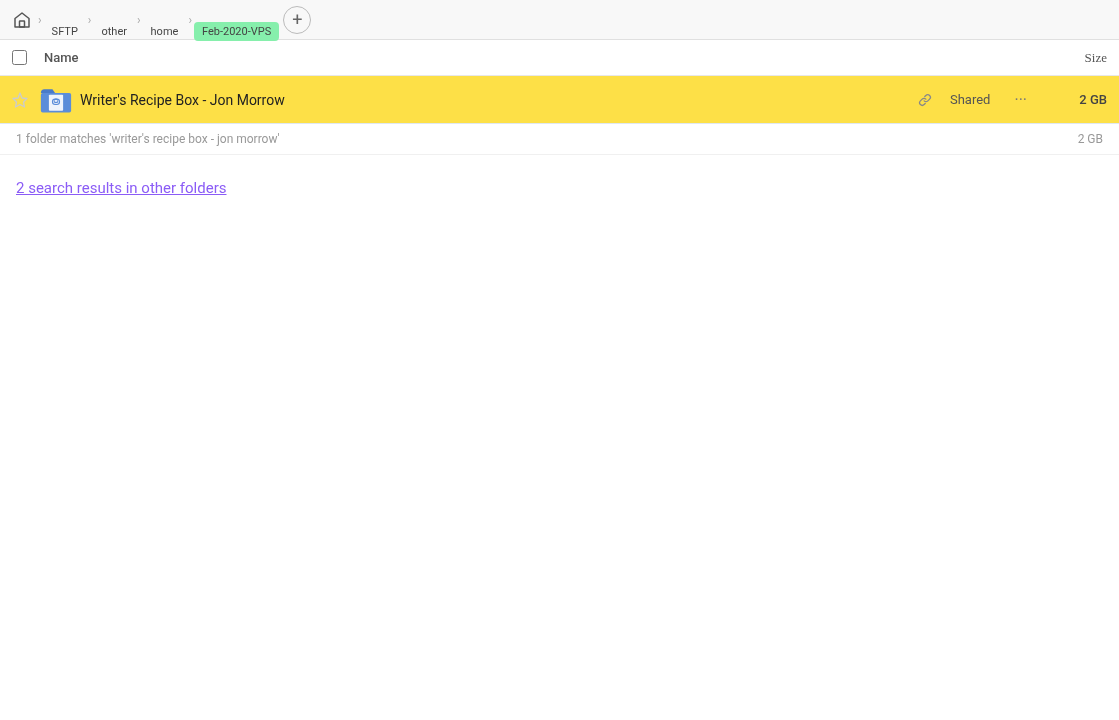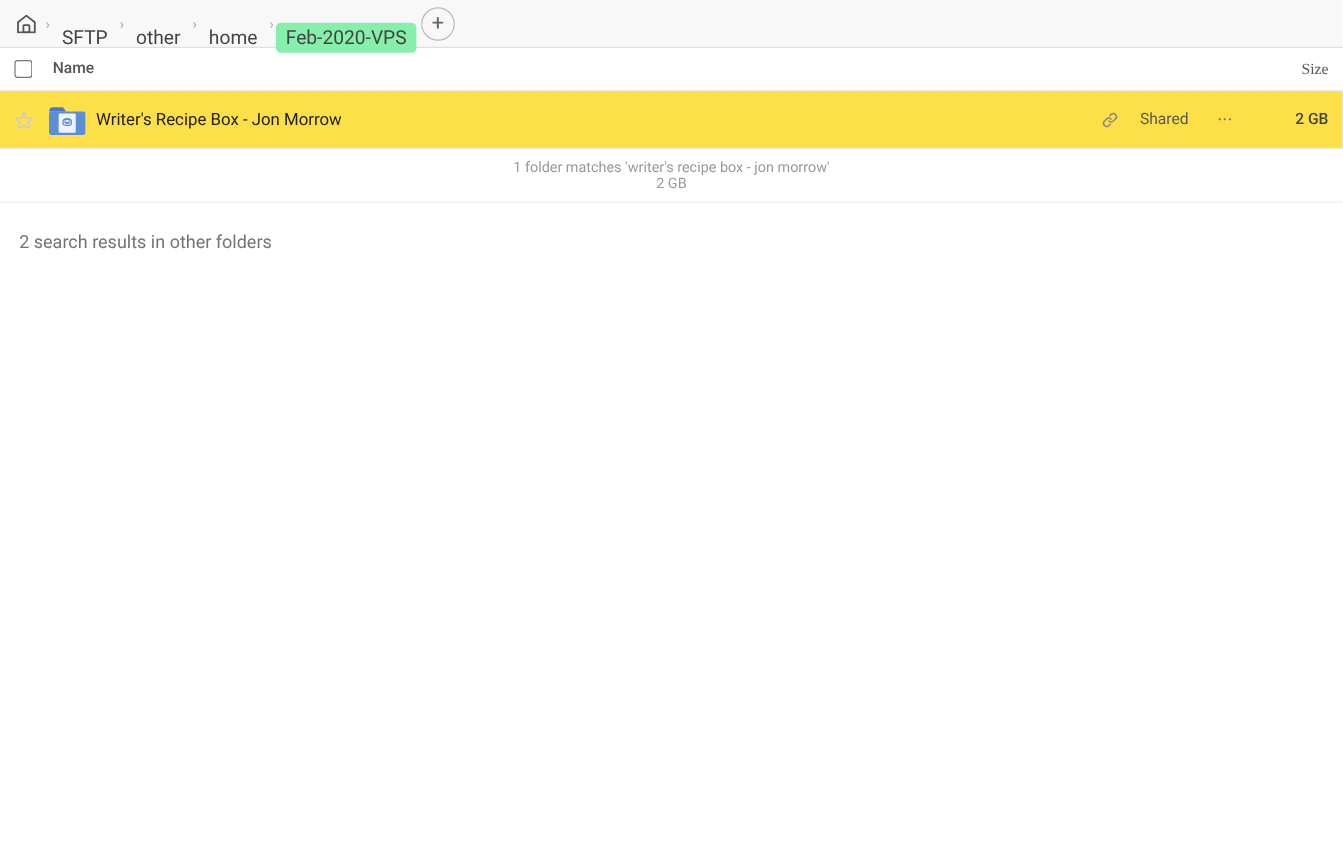--- a/index.html
+++ b/index.html
@@ -48,21 +48,21 @@
       color: #aaa;
       margin: 0 2px;
       font-size: 12px;
     }
 
     .breadcrumb-item {
       padding: 3px 8px;
       border-radius: 4px;
       cursor: pointer;
       color: #444;
-      font-size: 16px;
+      font-size: 11px;
       font-weight: 400;
       margin-top: 24px;
     }
 
     .breadcrumb-item.active {
       background: #86efac;
       font-weight: 400;
     }
 
     .breadcrumb-add-btn {
@@ -183,42 +183,42 @@
     }
 
     
     .search-info-bar {
       display: flex;
       align-items: center;
       justify-content: space-between;
       padding: 8px 16px;
       background: #fff;
       border-bottom: 1px solid #f0f0f0;
-      flex-direction: column;
     }
 
     .search-info-text {
       font-size: 12px;
       color: #999;
     }
 
     .search-info-size {
       font-size: 12px;
       color: #999;
     }
 
     
     .other-results {
       padding: 24px 16px 8px 16px;
     }
 
     .other-results-title {
       font-size: 15px;
-      color: #737373;
-      font-weight: 400;
+      color: #8b5cf6;
+      font-weight: 400;
+      text-decoration: underline;
     }
 
     
     .folder-svg {
       width: 32px;
       height: 28px;
     }
   </style>
 </head>
 <body>

